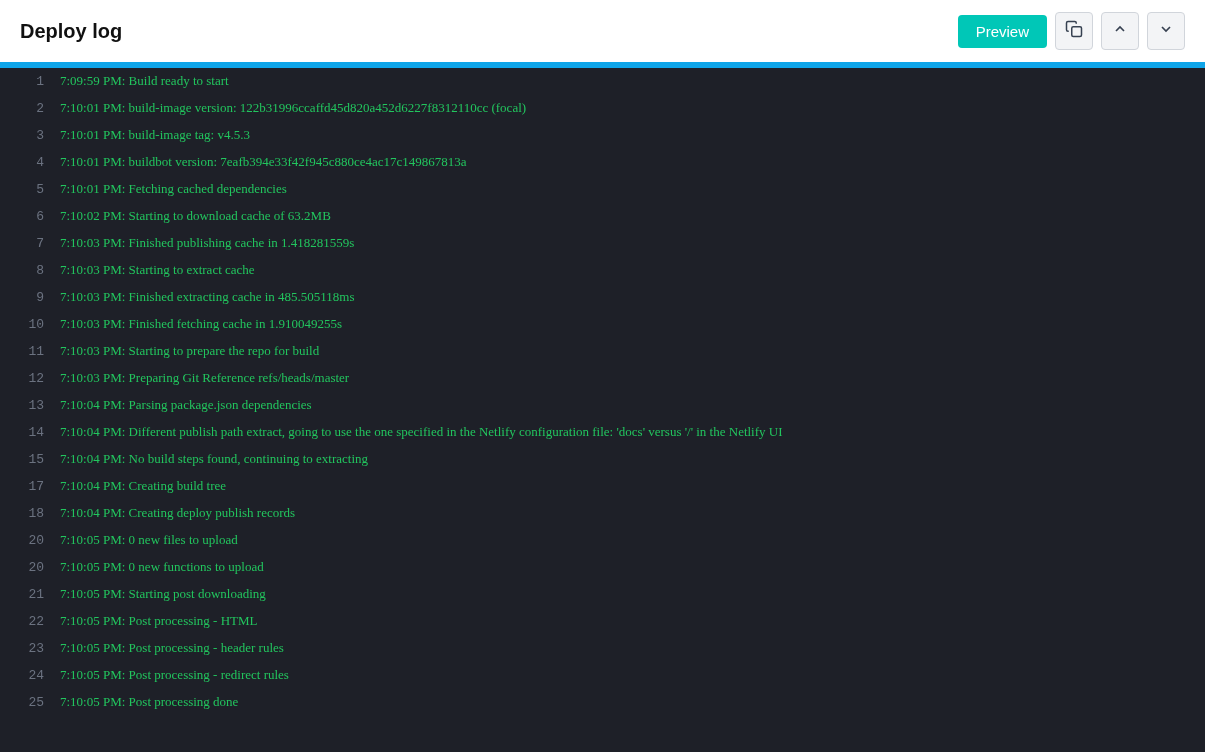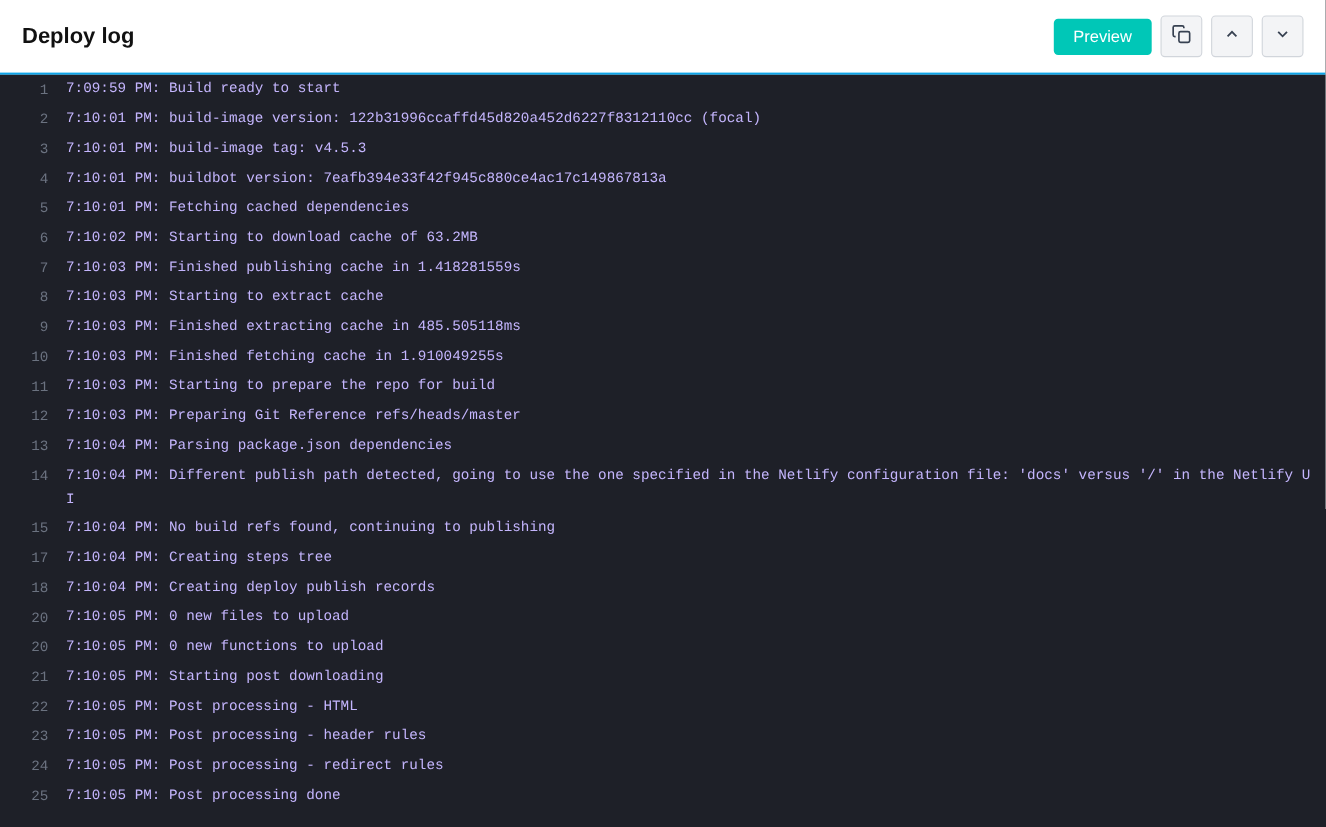--- a/index.html
+++ b/index.html
@@ -14,21 +14,21 @@
       width: 1205px;
       min-height: 752px;
     }
 
     .header {
       display: flex;
       align-items: center;
       justify-content: space-between;
       padding: 12px 20px;
       background: #fff;
-      border-bottom: 2px solid #0ea5e9;
+      border-bottom: 6px solid #0ea5e9;
       height: 68px;
     }
 
     .header-title {
       font-size: 20px;
       font-weight: 700;
       color: #111;
     }
 
     .header-actions {
@@ -82,25 +82,26 @@
       color: #6b7280;
       min-width: 60px;
       text-align: right;
       padding: 2px 16px 2px 0;
       user-select: none;
       flex-shrink: 0;
       padding-top: 3px;
     }
 
     .line-content {
-      color: #c4b5fd;
+      color: #22c55e;
       padding: 2px 8px 2px 0;
       white-space: pre-wrap;
       word-break: break-all;
       flex: 1;
+      font-family: Liberation Serif, serif;
     }
   </style>
 </head>
 <body>
 
 <div class="header">
   <span class="header-title">Deploy log</span>
   <div class="header-actions">
     <button class="btn-preview">Preview</button>
     <button class="btn-icon">
@@ -177,29 +178,29 @@
       <div class="log-row">
         <span class="line-num">12</span>
         <span class="line-content">7:10:03 PM: Preparing Git Reference refs/heads/master</span>
       </div>
       <div class="log-row">
         <span class="line-num">13</span>
         <span class="line-content">7:10:04 PM: Parsing package.json dependencies</span>
       </div>
       <div class="log-row">
         <span class="line-num">14</span>
-        <span class="line-content">7:10:04 PM: Different publish path detected, going to use the one specified in the Netlify configuration file: 'docs' versus '/' in the Netlify UI</span>
+        <span class="line-content">7:10:04 PM: Different publish path extract, going to use the one specified in the Netlify configuration file: 'docs' versus '/' in the Netlify UI</span>
       </div>
       <div class="log-row">
         <span class="line-num">15</span>
-        <span class="line-content">7:10:04 PM: No build refs found, continuing to publishing</span>
+        <span class="line-content">7:10:04 PM: No build steps found, continuing to extracting</span>
       </div>
       <div class="log-row">
         <span class="line-num">17</span>
-        <span class="line-content">7:10:04 PM: Creating steps tree</span>
+        <span class="line-content">7:10:04 PM: Creating build tree</span>
       </div>
       <div class="log-row">
         <span class="line-num">18</span>
         <span class="line-content">7:10:04 PM: Creating deploy publish records</span>
       </div>
       <div class="log-row">
         <span class="line-num">20</span>
         <span class="line-content">7:10:05 PM: 0 new files to upload</span>
       </div>
       <div class="log-row">

